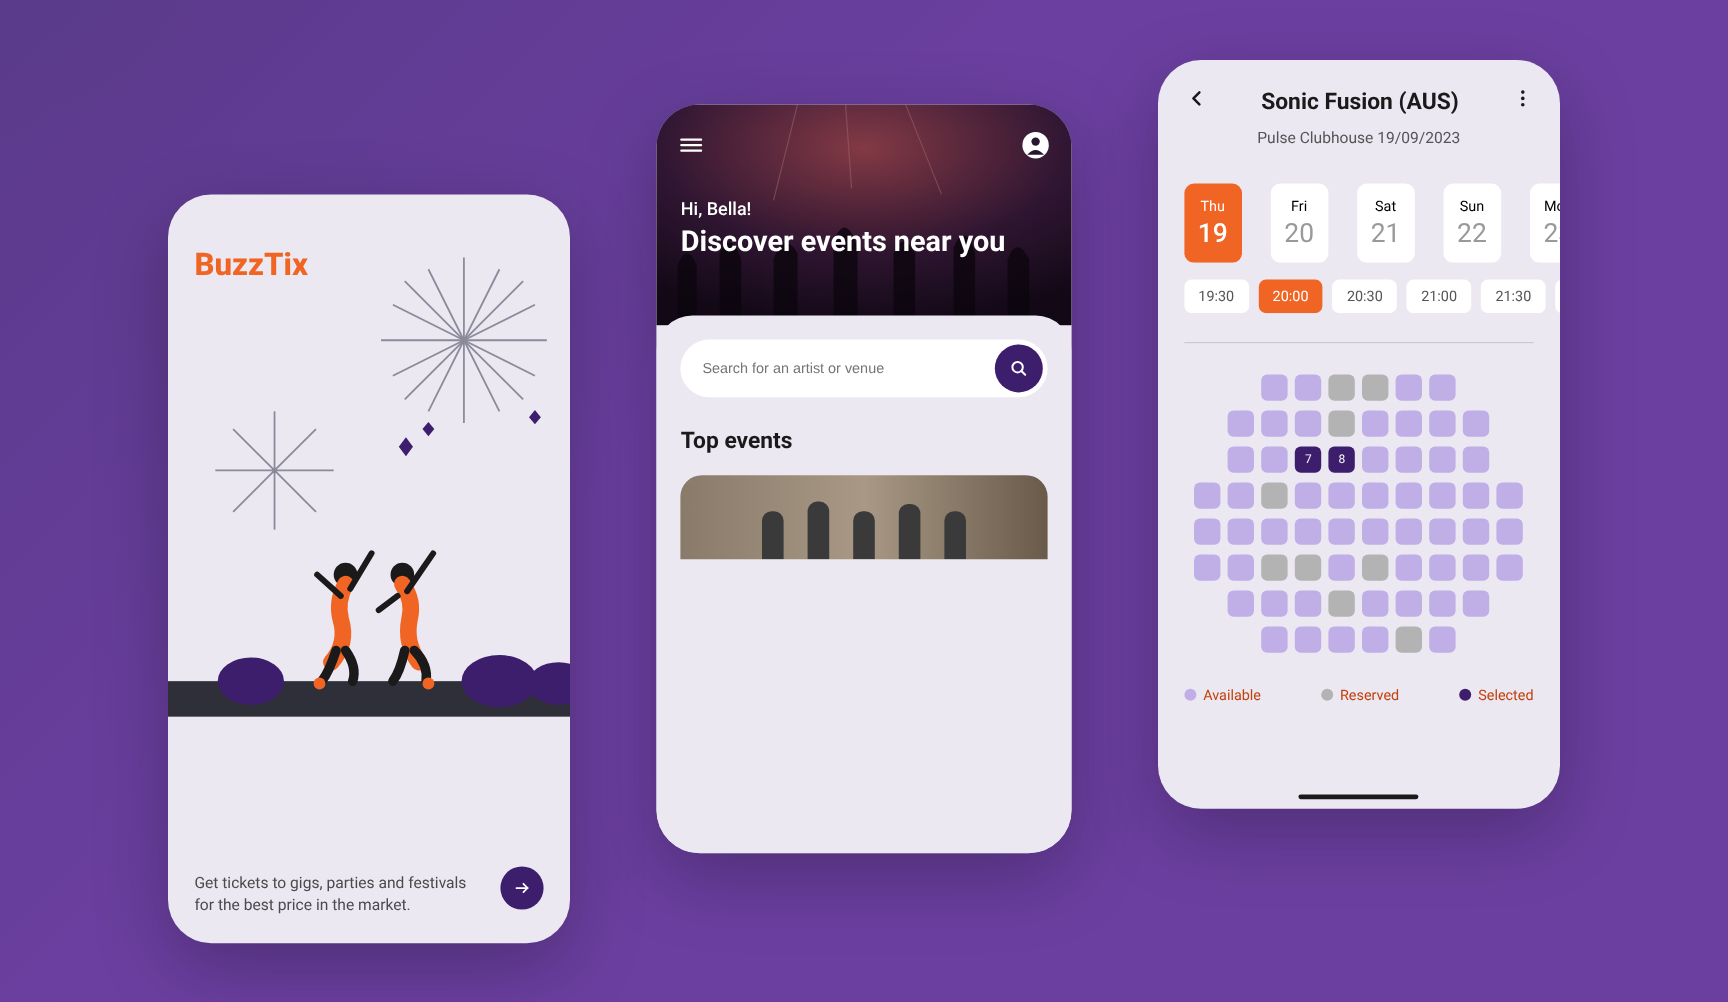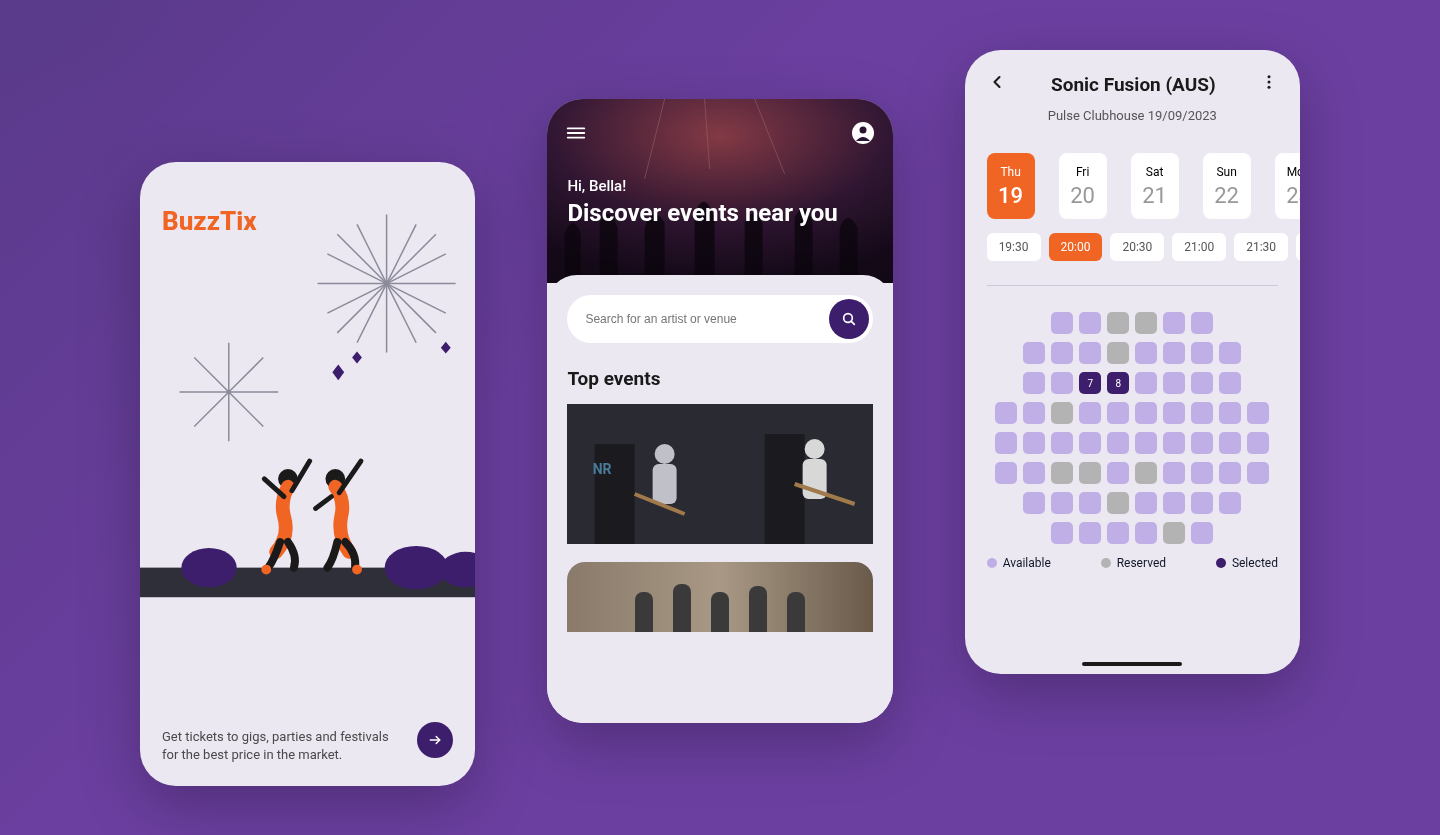--- a/index.html
+++ b/index.html
@@ -67,21 +67,21 @@
 .fab {
   position: absolute;
   bottom: 28px; right: 22px;
   width: 36px; height: 36px;
   border-radius: 50%;
   background: #3d1e6d;
   display: flex; align-items: center; justify-content: center;
   color: #fff;
 }
 
-.s2 { width: 350px; height: 624px; margin-top: 49px; }
+.s2 { width: 350px; height: 624px; margin-top: 37px; }
 .hero {
   height: 184px;
   background: linear-gradient(180deg, #2a1530 0%, #1a0d1f 100%);
   position: relative;
   color: #fff;
 }
 .hero .crowd {
   position: absolute; inset: 0;
   opacity: 0.55;
 }
@@ -251,23 +251,23 @@
   font-size: 10px;
   color: #fff;
 }
 .seat.spacer { background: transparent; pointer-events: none; }
 .seat.res { background: #b3b3b3; }
 .seat.sel { background: #3d1e6d; }
 .legend {
   display: flex;
   justify-content: space-between;
   padding: 0 22px;
-  margin-top: 12px;
+  margin-top: 28px;
   font-size: 12px;
-  color: #0f172a;
+  color: #c2410c;
   gap: 46px;
 }
 .legend span { display: flex; align-items: center; gap: 6px; }
 .ldot { width: 10px; height: 10px; border-radius: 50%; }
 .homebar {
   position: absolute;
   bottom: 8px; left: 50%;
   transform: translateX(-50%);
   width: 100px; height: 4px;
   border-radius: 2px;
@@ -417,42 +417,20 @@
         <div class="searchbtn">
           <svg width="16" height="16" viewBox="0 0 24 24" fill="none" stroke="white" stroke-width="2.5" stroke-linecap="round">
               <circle cx="10.5" cy="10.5" r="6.5"></circle>
               <line x1="20" y1="20" x2="15.2" y2="15.2"></line>
             </svg>
         </div>
       </div>
       <div class="sectionTitle">Top events</div>
 
       <div>
-        <div class="eventImg">
-          <svg width="100%" height="100%" viewBox="0 0 310 140" preserveAspectRatio="xMidYMid slice">
-            <rect width="310" height="140" fill="#2a2a33"></rect>
-            <g fill="#1a1a1f">
-              <rect x="30" y="40" width="40" height="100"></rect>
-              <rect x="200" y="30" width="40" height="110"></rect>
-            </g>
-            <g fill="#d8d8d8">
-              <circle cx="250" cy="45" r="10"></circle>
-              <rect x="238" y="55" width="24" height="40" rx="6"></rect>
-            </g>
-            <g fill="#c0c0c8">
-              <circle cx="100" cy="50" r="10"></circle>
-              <rect x="88" y="60" width="24" height="40" rx="6"></rect>
-            </g>
-            <g stroke="#a07a4a" stroke-width="4">
-              <line x1="70" y1="90" x2="120" y2="110"></line>
-              <line x1="230" y1="80" x2="290" y2="100"></line>
-            </g>
-            <text x="28" y="70" fill="#4a7a9a" font-size="14" font-weight="bold">NR</text>
-          </svg>
-        </div>
 
         <div class="nextEventImg">
           <div class="people"></div>
             <div class="people" style="height:48px"></div>
             <div class="people"></div>
             <div class="people" style="height:46px"></div>
             <div class="people"></div>
         </div>
       </div>
     </div>

